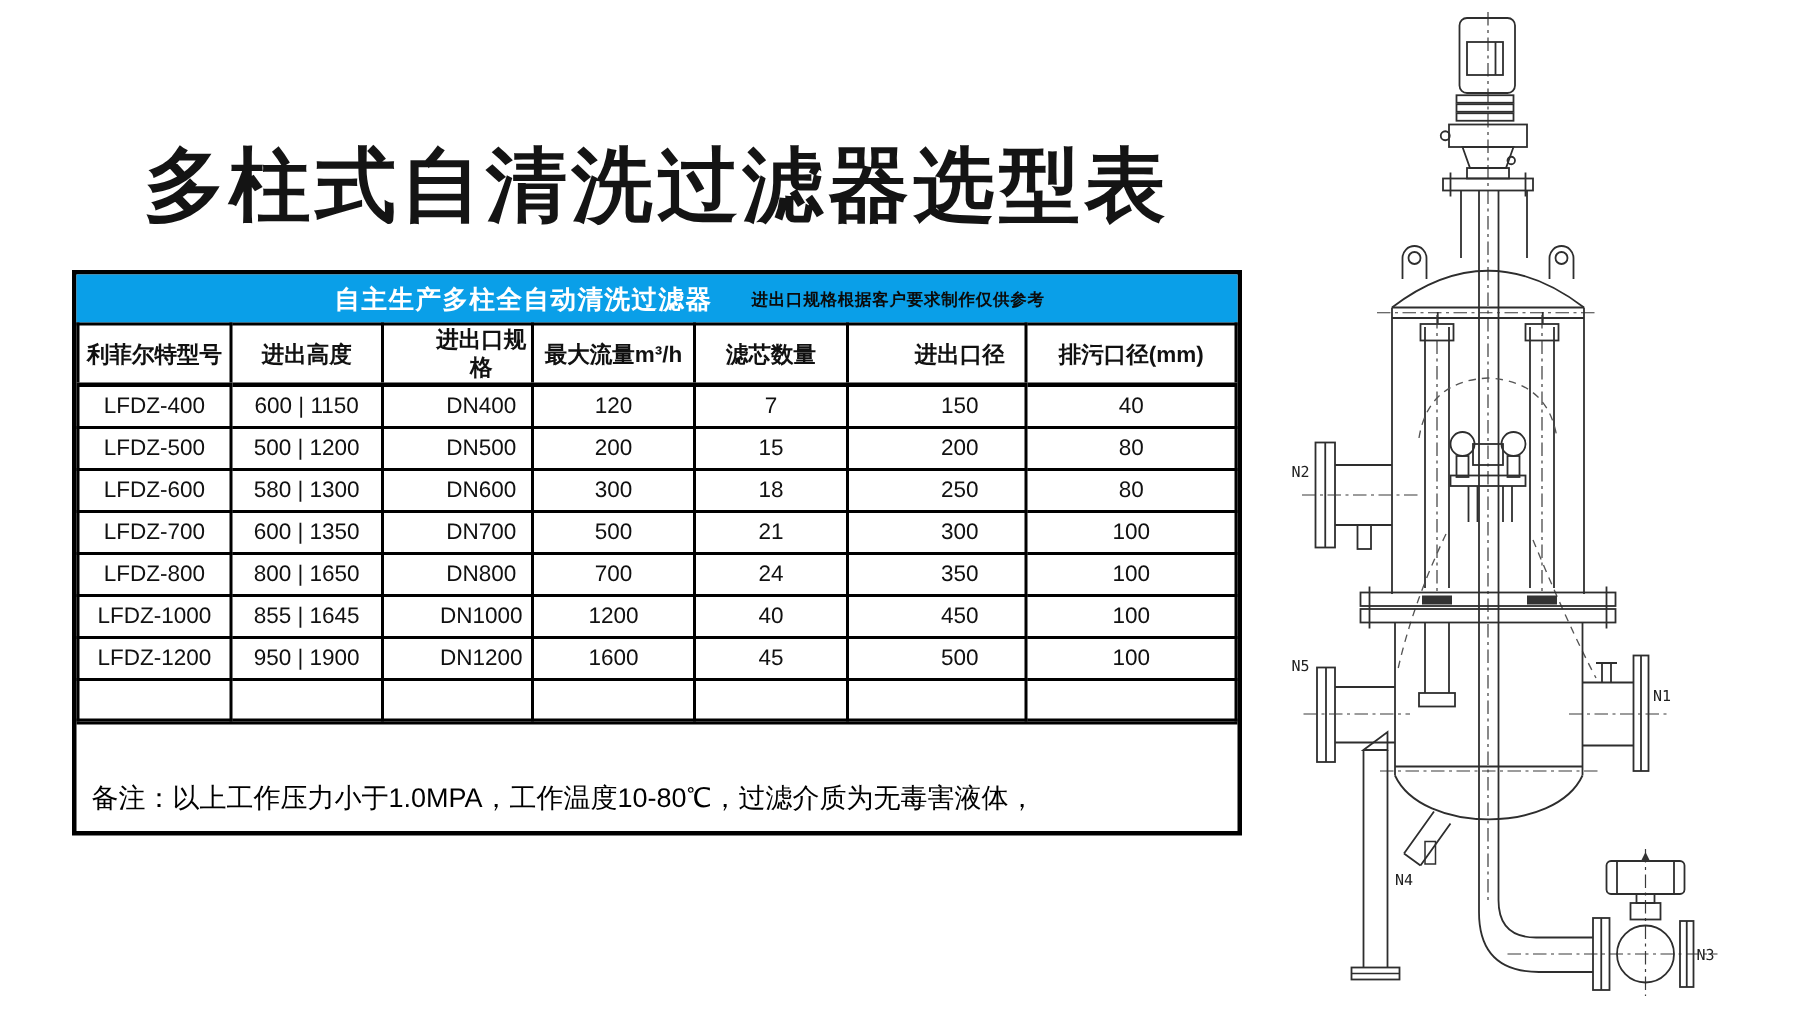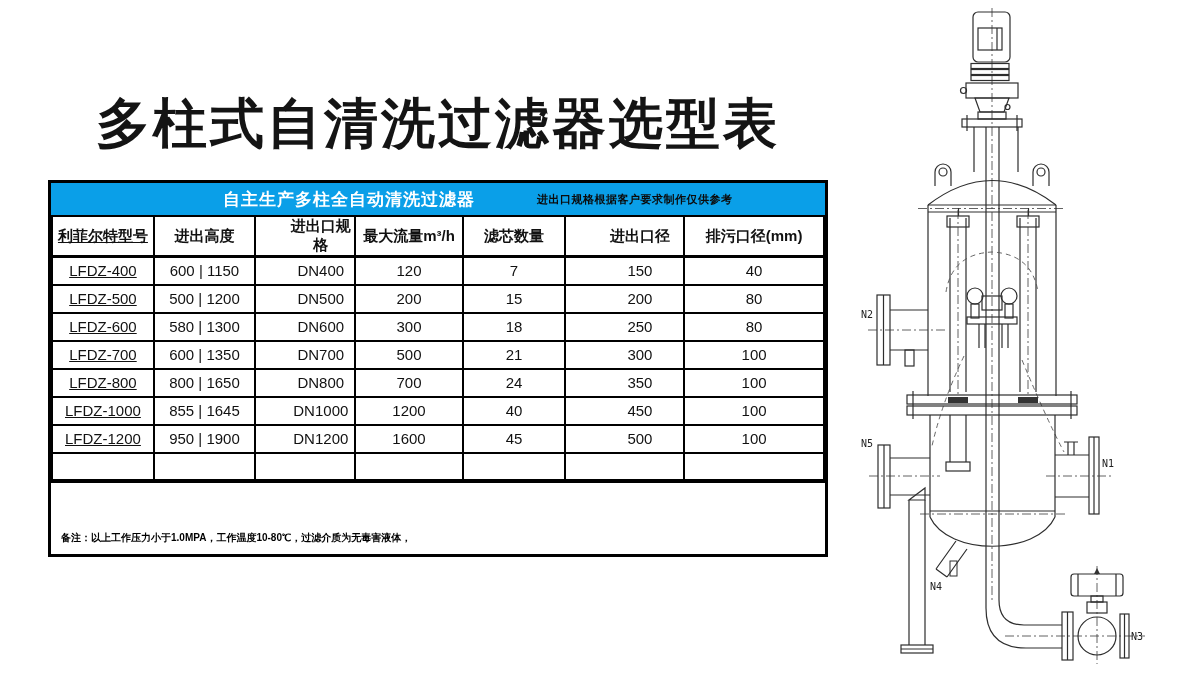--- a/index.html
+++ b/index.html
@@ -10,43 +10,43 @@
   }
   .page-title {
     position:absolute; left:48px; top:88px; width:780px;
     text-align:center; font-size:54px; font-weight:bold; letter-spacing:3px; color:#141414;
   }
   .spec-table-wrap {
     position:absolute; left:48px; top:180px; width:780px;
     border:3px solid #000; background:#fff;
   }
   .band {
-    height:32px; background:#0a9fe8; display:flex; align-items:center; white-space:nowrap;gap:36px;
+    height:32px; background:#0a9fe8; display:flex; align-items:center; white-space:nowrap;
   }
   .band-title { margin-left:172px; color:#fff; font-weight:bold; font-size:17px; letter-spacing:1px; }
   .band-note  { margin-left:26px; color:#0b0b0b; font-weight:bold; font-size:11px; letter-spacing:0.5px; }
   table.spec { width:100%; border-collapse:collapse; table-layout:fixed; }
   table.spec th, table.spec td {
     border:2px solid #000; text-align:center; vertical-align:middle;
     font-size:15px; overflow:hidden;
   }
   table.spec th { height:40px; font-weight:bold; font-size:15px; border-bottom:3px solid #000; }
   table.spec td { height:28px; }
   table.spec tr.empty td { height:27px; }
-  table.spec th:nth-child(1), table.spec td:nth-child(1){ width:13.2%;text-decoration:underline; }
+  table.spec th:nth-child(1), table.spec td:nth-child(1){ width:13.2%; }
   table.spec th:nth-child(2), table.spec td:nth-child(2){ width:13.1%; }
   table.spec th:nth-child(3), table.spec td:nth-child(3){ width:12.9%;padding-left:32px; }
   table.spec th:nth-child(4), table.spec td:nth-child(4){ width:14.1%; }
   table.spec th:nth-child(5), table.spec td:nth-child(5){ width:13.1%;margin-top:36px; }
   table.spec th:nth-child(6), table.spec td:nth-child(6){ width:15.5%;padding-left:31px; }
   table.spec th:nth-child(7), table.spec td:nth-child(7){ width:18.1%; }
   .notes {
     border-top:2px solid #000; height:73px; padding:6px 10px 8px 10px;
     display:flex; flex-direction:column; justify-content:flex-end;
-    font-weight:bold; font-size:10px; line-height:1.45; color:#000;
+    font-weight:normal; font-size:18px; line-height:1.45; color:#000;
   }
   .drawing-svg { position:absolute; left:855px; top:0; width:320px; height:676px; }
   .ln   { stroke:#2e2e2e; stroke-width:1.2; fill:none; }
   .lnth { stroke:#2e2e2e; stroke-width:1;   fill:none; }
   .cl   { stroke:#3a3a3a; stroke-width:0.8; fill:none; stroke-dasharray:9 3 2 3; }
   .dsh  { stroke:#555;    stroke-width:0.9; fill:none; stroke-dasharray:5 4; }
   .blk  { fill:#333; stroke:none; }
   .lbl  { font-family:"DejaVu Sans Mono", monospace; font-size:10px; fill:#222; }
 </style>
 </head>

